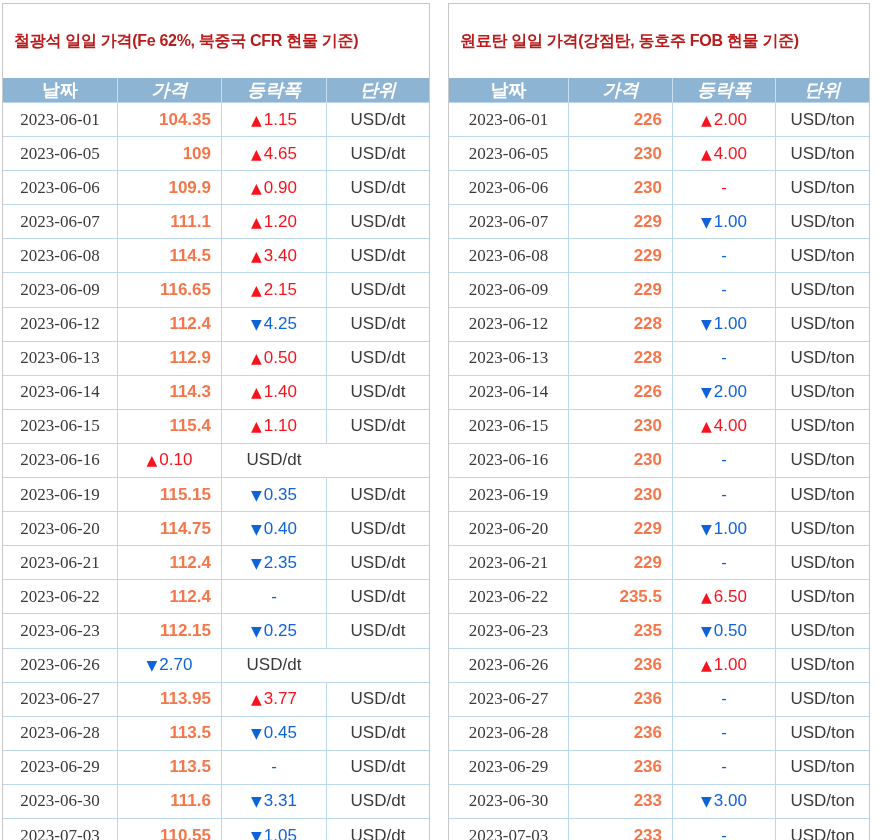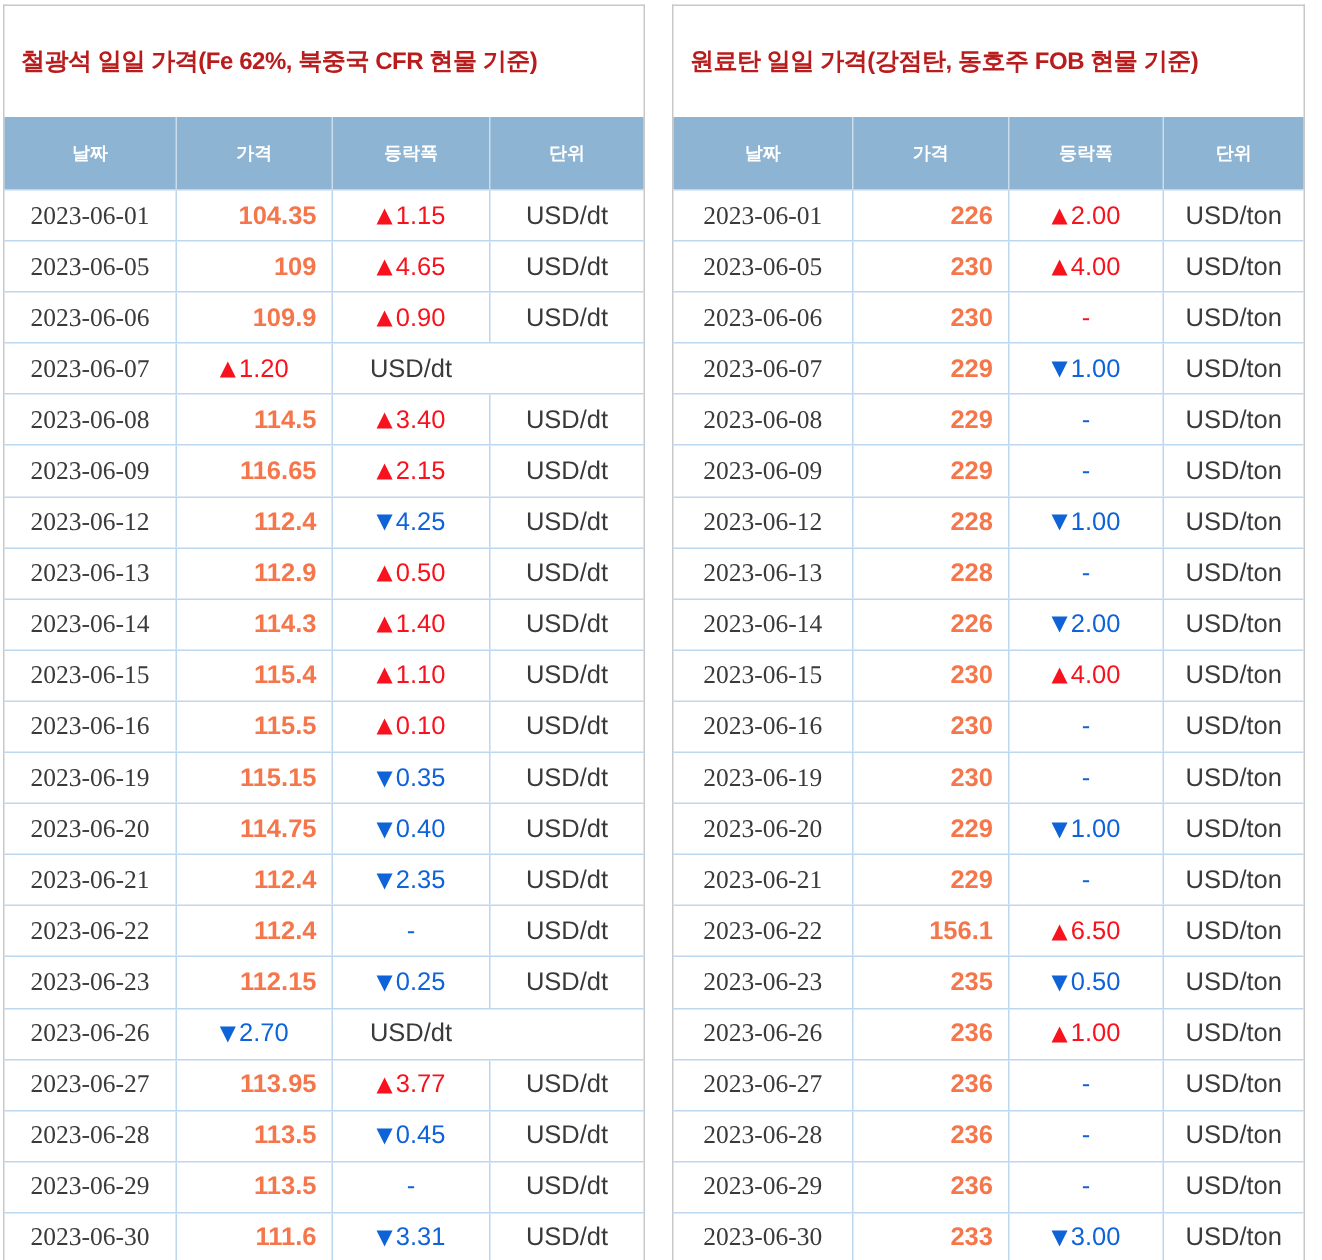--- a/index.html
+++ b/index.html
@@ -16,29 +16,29 @@
     box-sizing:border-box;
   }
   .panel.left{width:428px;}
   .panel.right{width:422px;}
   .title{
     height:74px;display:flex;align-items:center;
     padding-left:11px;font-weight:bold;font-size:16px;color:#b91c1c;
     white-space:nowrap;letter-spacing:-0.3px;
   }
   .hrow{
-    display:grid;height:48px;
+    display:grid;height:24px;
     background:var(--header-bg,#8DB4D2);
     color:var(--header-text,#fff);
-    font-weight:bold;font-size:12px;
+    font-weight:bold;font-size:18px;
   }
   .panel.left .hrow,.panel.left .row{grid-template-columns:114px 104px 105px 103px;}
   .panel.right .hrow,.panel.right .row{grid-template-columns:119px 104px 103px 94px;}
   .hc{display:flex;align-items:center;justify-content:center;}
-  .hc + .hc{border-left:1px solid rgba(255,255,255,0.55);}
+  .hc + .hc{border-left:1px solid rgba(255,255,255,0.55);font-style:italic;}
   .row{
     display:grid;height:33.1px;
     border-top:1px solid var(--row-border,#BDD7EE);
     font-size:17px;
   }
   .rows .row:last-child{border-bottom:1px solid var(--row-border,#BDD7EE);}
   .cell{display:flex;align-items:center;box-sizing:border-box;}
   .cell + .cell{border-left:1px solid var(--row-border,#BDD7EE);}
   .c-date{justify-content:center;color:var(--text,#3A3A3A);font-family:Liberation Serif, serif;}
   .c-price{justify-content:flex-end;padding-right:10px;font-weight:bold;color:var(--price,#F4764A);padding-left:42px;}
@@ -87,20 +87,21 @@
     <div class="cell c-price">109.9</div>
     <div class="cell c-change red">
             <span class="arrow">▲</span>
             <span class="chval">0.90</span>
           </div>
     <div class="cell c-unit">USD/dt</div>
   </div>
 
   <div class="row">
     <div class="cell c-date">2023-06-07</div>
+    <div class="cell c-price">111.1</div>
     <div class="cell c-change red">
             <span class="arrow">▲</span>
             <span class="chval">1.20</span>
           </div>
     <div class="cell c-unit">USD/dt</div>
   </div>
 
   <div class="row">
     <div class="cell c-date">2023-06-08</div>
     <div class="cell c-price">114.5</div>
@@ -156,21 +157,20 @@
     <div class="cell c-price">115.4</div>
     <div class="cell c-change red">
             <span class="arrow">▲</span>
             <span class="chval">1.10</span>
           </div>
     <div class="cell c-unit">USD/dt</div>
   </div>
 
   <div class="row">
     <div class="cell c-date">2023-06-16</div>
-    <div class="cell c-price">115.5</div>
     <div class="cell c-change red">
             <span class="arrow">▲</span>
             <span class="chval">0.10</span>
           </div>
     <div class="cell c-unit">USD/dt</div>
   </div>
 
   <div class="row">
     <div class="cell c-date">2023-06-19</div>
     <div class="cell c-price">115.15</div>
@@ -417,21 +417,21 @@
     <div class="cell c-date">2023-06-21</div>
     <div class="cell c-price">229</div>
     <div class="cell c-change blue">
             <span class="chval">-</span>
           </div>
     <div class="cell c-unit">USD/ton</div>
   </div>
 
   <div class="row">
     <div class="cell c-date">2023-06-22</div>
-    <div class="cell c-price">156.1</div>
+    <div class="cell c-price">235.5</div>
     <div class="cell c-change red">
             <span class="arrow">▲</span>
             <span class="chval">6.50</span>
           </div>
     <div class="cell c-unit">USD/ton</div>
   </div>
 
   <div class="row">
     <div class="cell c-date">2023-06-23</div>
     <div class="cell c-price">235</div>

